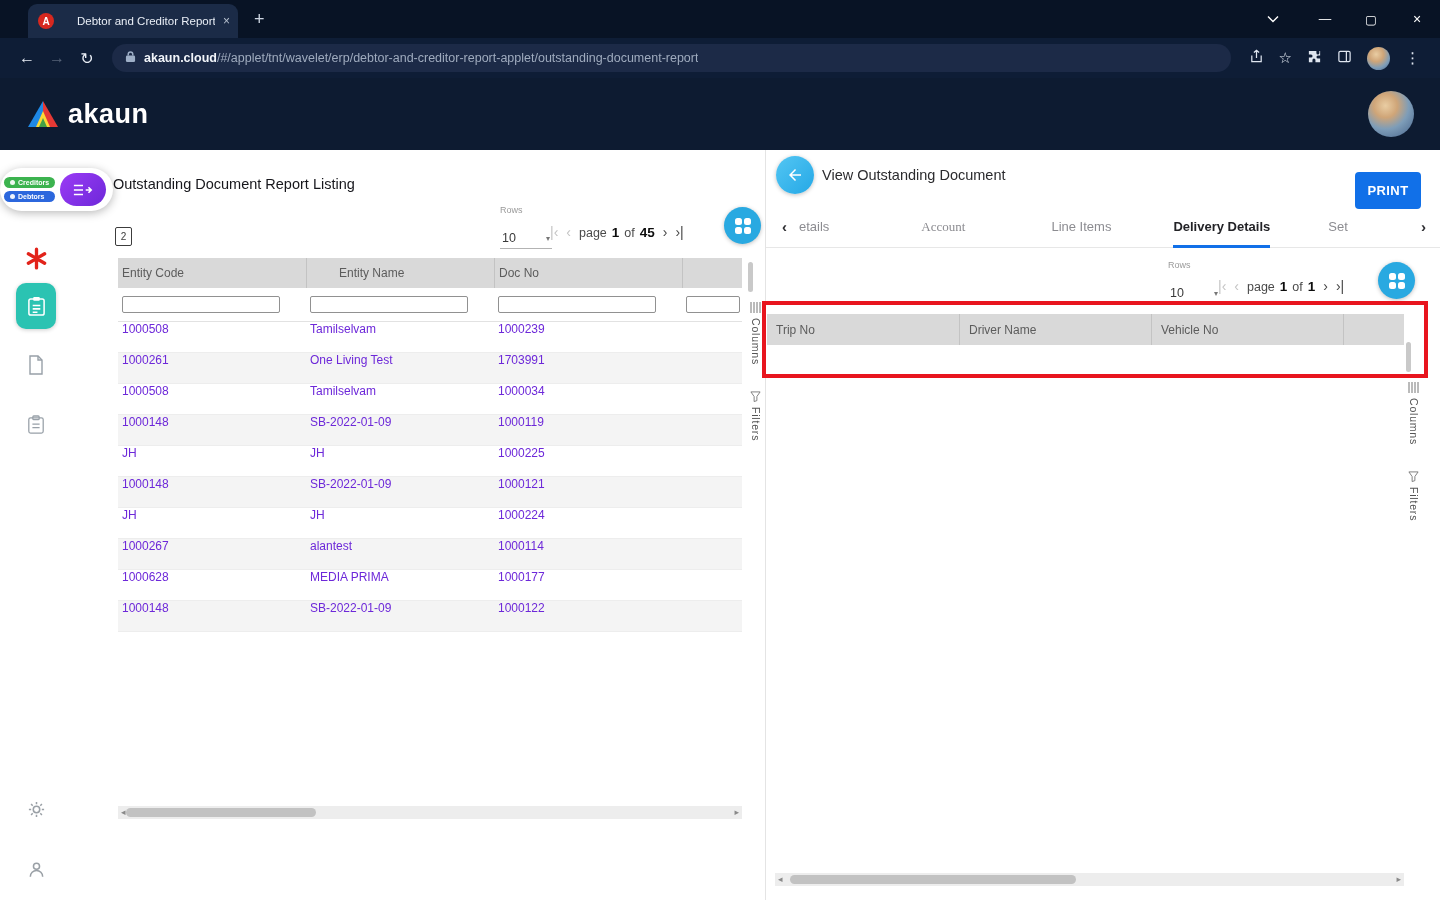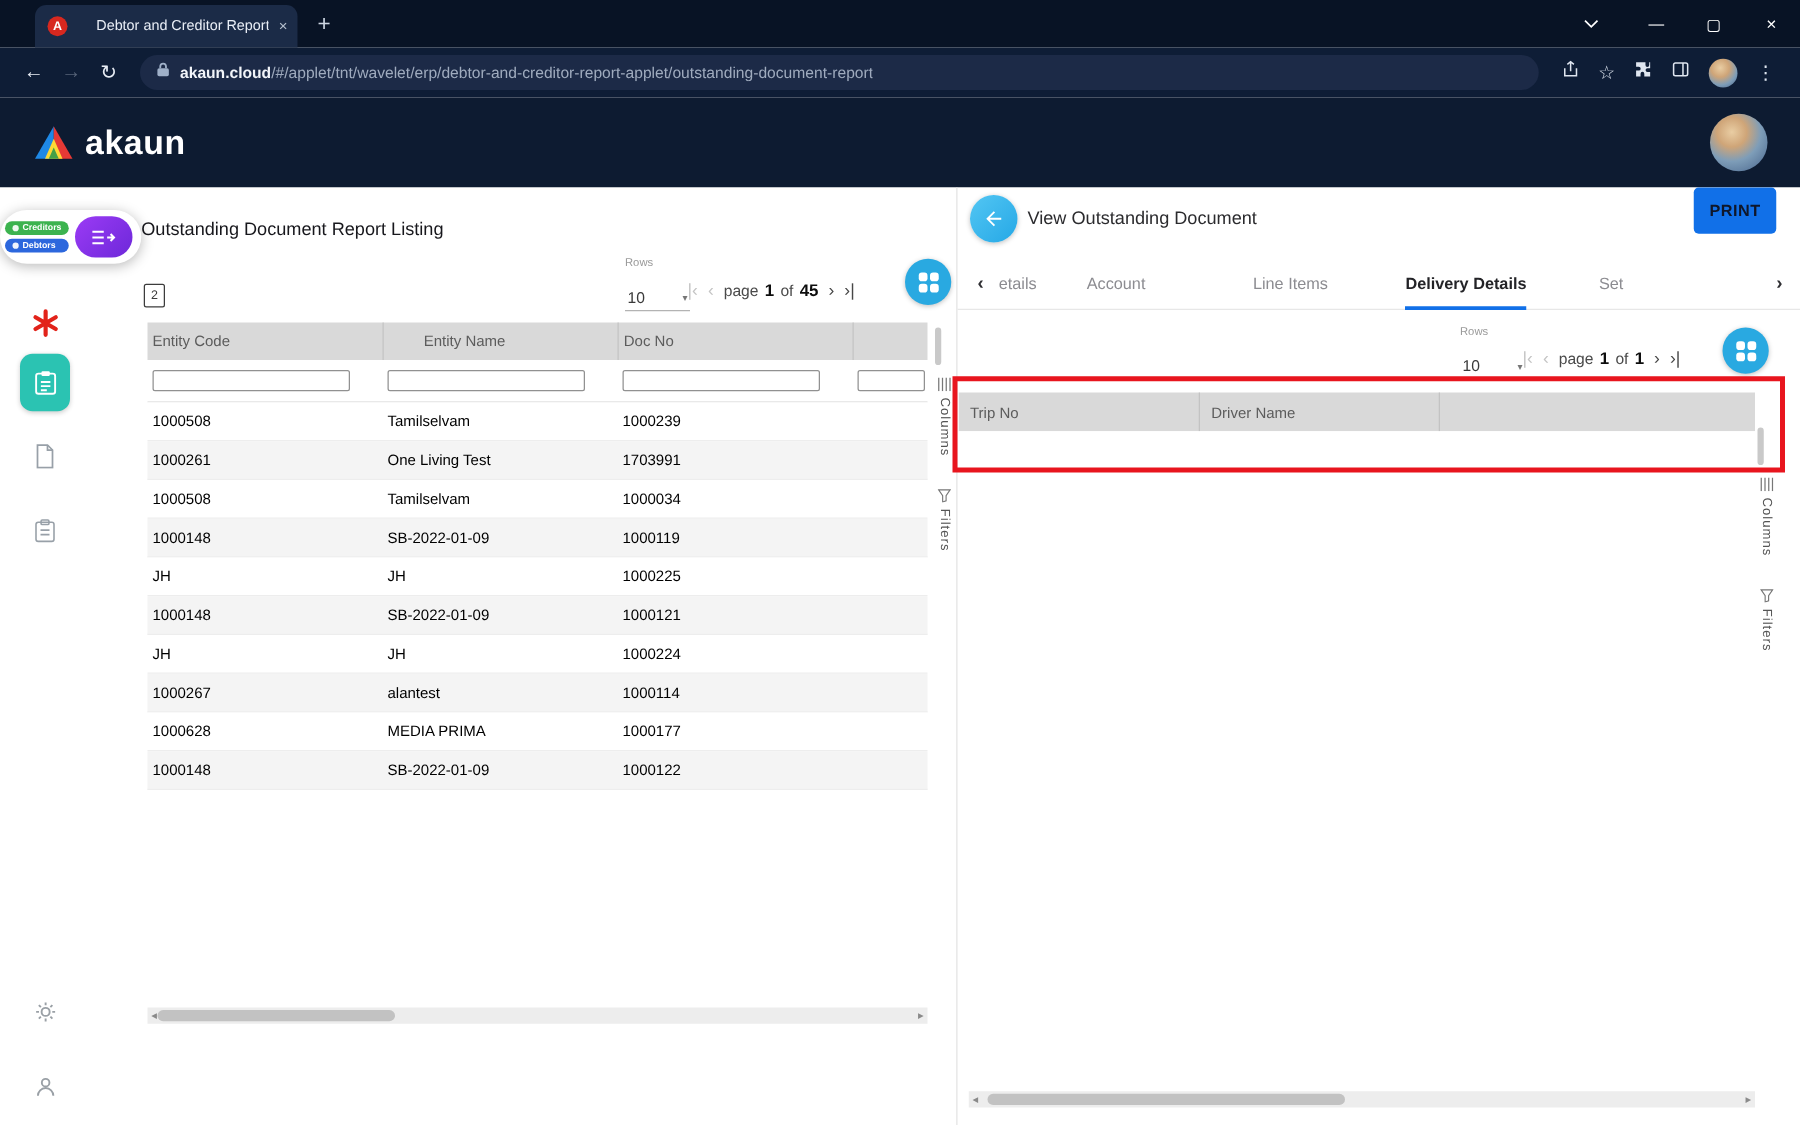--- a/index.html
+++ b/index.html
@@ -67,21 +67,21 @@
 
   .table { position:absolute; left:8px; top:108px; width:624px; }
   .thead { height:30px; background:#d9d9d9; display:flex; font-size:12px; color:#5c5c5c; }
   .th { height:100%; display:flex; align-items:center; padding-left:4px; }
   .th + .th { border-left:1px solid #c3c3c3; }
   .w1{width:188px;} .w2{width:188px;padding-left:32px;} .w3{width:188px;} .w4{flex:1;}
   .filters { height:34px; display:flex; align-items:center; border-bottom:1px solid #e2e2e2; }
   .fcell { padding-left:4px; display:flex; align-items:center; }
   .flt { width:158px; height:17px; border:1px solid #919191; border-radius:2px; background:#fff; outline:none; font:inherit; }
   .flt.short { width:54px; }
-  .trow { height:31px; display:flex; align-items:center; font-size:12px; color:#000000; border-bottom:1px solid #ededed; background:#fff; }
+  .trow { height:31px; display:flex; align-items:flex-start; font-size:12px; color:#6d28d9; border-bottom:1px solid #ededed; background:#fff; }
   .tbody .trow:nth-child(even) { background:#f4f4f4; }
   .td { padding-left:4px; white-space:nowrap; overflow:hidden; }
 
   .vstrip { position:absolute; width:19px; display:flex; flex-direction:column; align-items:center; }
   .lp-strip { left:636px; top:106px; }
   .vthumb { width:5px; height:30px; border-radius:3px; background:#c9c9c9; margin:6px 0 10px; align-self:flex-start; margin-left:2px; }
   .vtab { display:flex; flex-direction:column; align-items:center; gap:5px; margin-bottom:26px; }
   .vlabel { writing-mode:vertical-rl; font-size:10.5px; color:#555; letter-spacing:.8px; }
 
   .hscroll { position:absolute; height:13px; background:#ededed; }
@@ -90,27 +90,27 @@
   .lp-hthumb { left:8px; width:190px; }
   .sarrow { position:absolute; top:0; font-size:9px; color:#8a8a8a; line-height:13px; }
   .sarrow.left{ left:3px; } .sarrow.right{ right:3px; }
 
   .vline { position:absolute; left:765px; top:0; bottom:0; width:1px; background:#e4e4e4; }
 
   
   .rp { position:absolute; left:766px; top:0; right:0; height:100%; }
   .back-btn { position:absolute; left:10px; top:6px; width:38px; height:38px; border-radius:50%; background:linear-gradient(135deg,#53c6f3,#25a8e6); display:flex; align-items:center; justify-content:center; box-shadow:0 1px 4px rgba(0,0,0,.25); border:none; }
   .rp-title { position:absolute; left:56px; top:17px; font-size:14.5px; color:#2b2b2e; }
-  .print-btn { position:absolute; right:19px; top:0; width:66px; height:37px; background:#1170e8; border:none; border-radius:4px; color:#0f172a; font-weight:700; font-size:13px; letter-spacing:.4px; display:flex; align-items:center; justify-content:center; font-family:inherit; }
+  .print-btn { position:absolute; right:19px; top:22px; width:66px; height:37px; background:#1170e8; border:none; border-radius:4px; color:#ffffff; font-weight:700; font-size:13px; letter-spacing:.4px; display:flex; align-items:center; justify-content:center; font-family:inherit; }
   .rp-tabs { position:absolute; top:56px; left:0; right:0; height:42px; border-bottom:1px solid #e7e7e7; display:flex; align-items:center; }
   .tchev { color:#2f2f33; font-size:15px; font-weight:700; }
   .tchev.l { margin-left:16px; }
   .tchev.r { margin-left:auto; margin-right:14px; }
   .rp-tab { font-size:13px; color:#8c8c91; height:42px; display:flex; align-items:center; white-space:nowrap; }
-  .rp-tab.t0 { margin-left:12px; } .rp-tab.t1 { margin-left:40px; } .rp-tab.t2 { margin-left:86px; }
+  .rp-tab.t0 { margin-left:12px; } .rp-tab.t1 { margin-left:92px;font-family:Liberation Serif, serif; } .rp-tab.t2 { margin-left:86px; }
   .rp-tab.t3 { margin-left:62px; } .rp-tab.t4 { margin-left:58px; }
   .rp-tab.active { color:#232327; font-weight:700; border-bottom:3px solid #1170e8; padding-top:3px; }
   .rp .rows-wrap { left:402px; top:110px; }
   .rp .pg { left:452px; top:128px; }
   .rp .grid-btn { left:612px; top:112px; }
   .rp-thead { position:absolute; left:1px; top:164px; width:637px; height:31px; background:#d9d9d9; display:flex; font-size:12px; color:#5c5c5c; }
   .rp-thead .th { padding-left:9px; }
   .rw{ width:192px; }
   .rp-empty { position:absolute; left:1px; top:195px; width:637px; height:32px; background:#fff; }
   .rp-strip { left:638px; top:186px; }
@@ -430,20 +430,21 @@
           <i></i>
           <i></i>
           <i></i>
           <i></i>
         </span>
     </div>
 
     <div class="rp-thead">
       <div class="th rw">Trip No</div>
       <div class="th rw">Driver Name</div>
+      <div class="th rw">Vehicle No</div>
       <div class="th w4"></div>
     </div>
     <div class="rp-empty"></div>
 
     <div class="vstrip rp-strip">
       <span class="vthumb"></span>
       <span class="vtab">
         <svg width="11" height="11" viewBox="0 0 11 11">
             <path d="M1 0v11M4 0v11M7 0v11M10 0v11" stroke="#777" stroke-width="1"></path>
           </svg>

